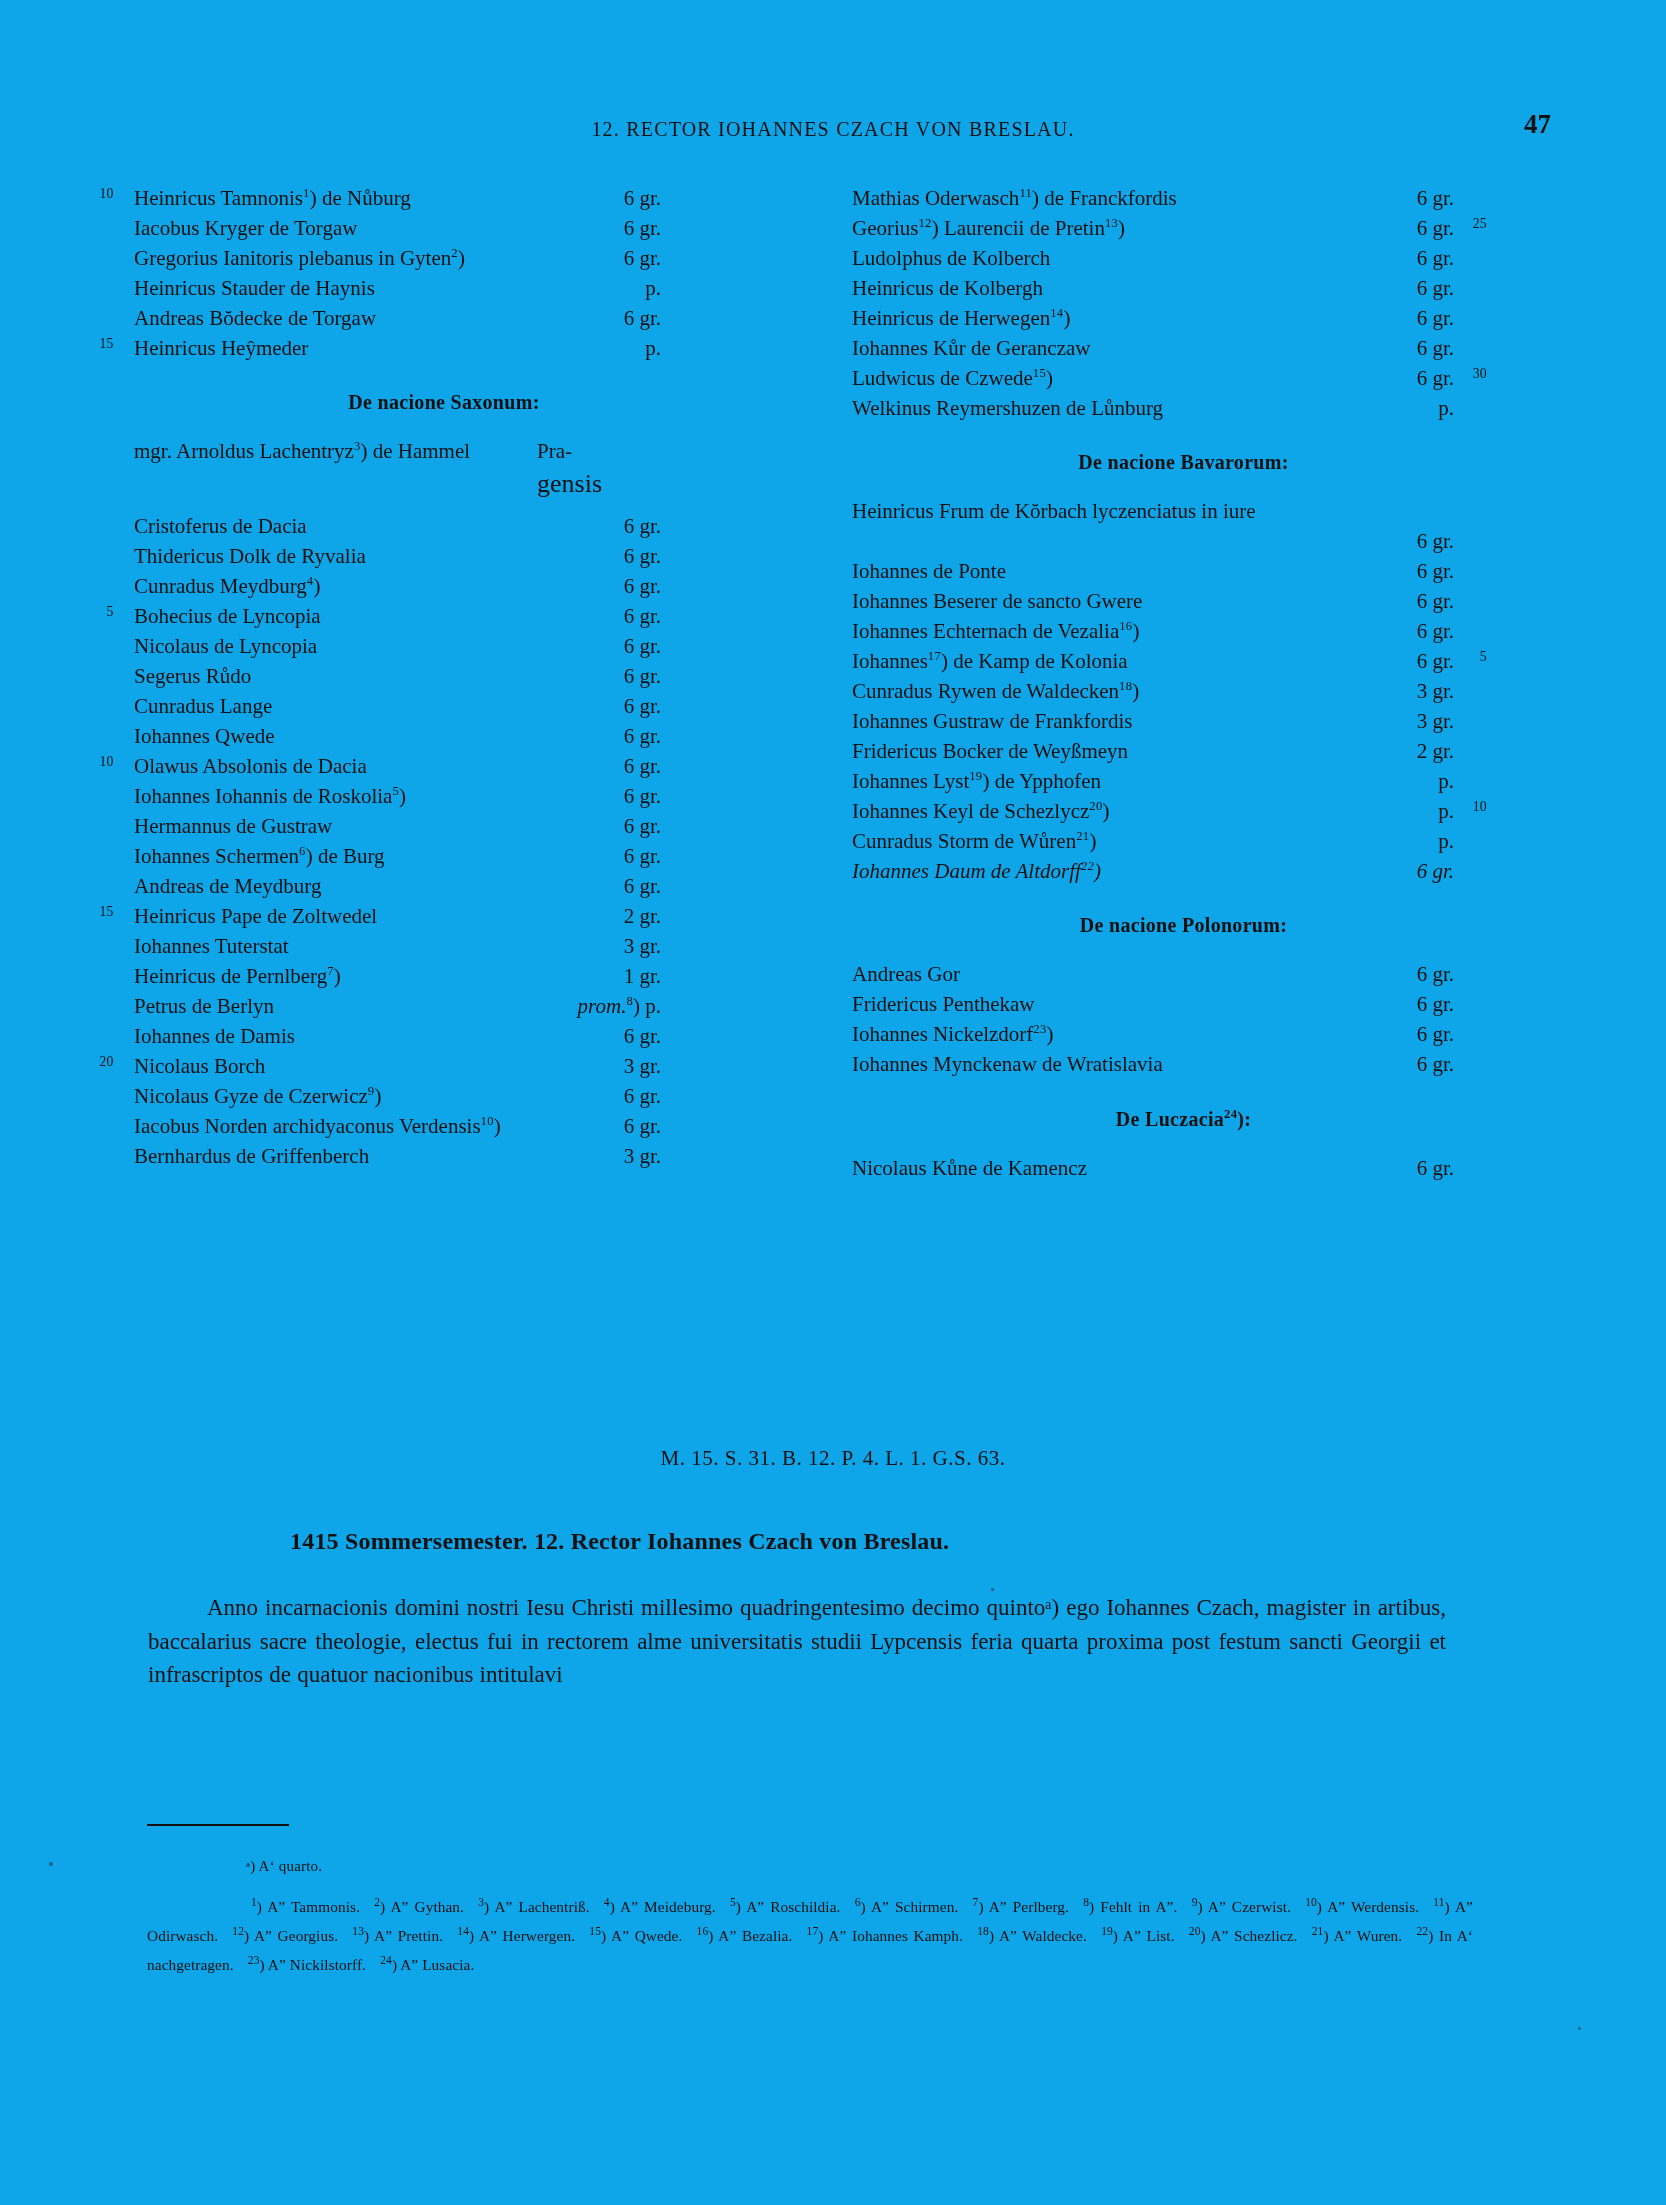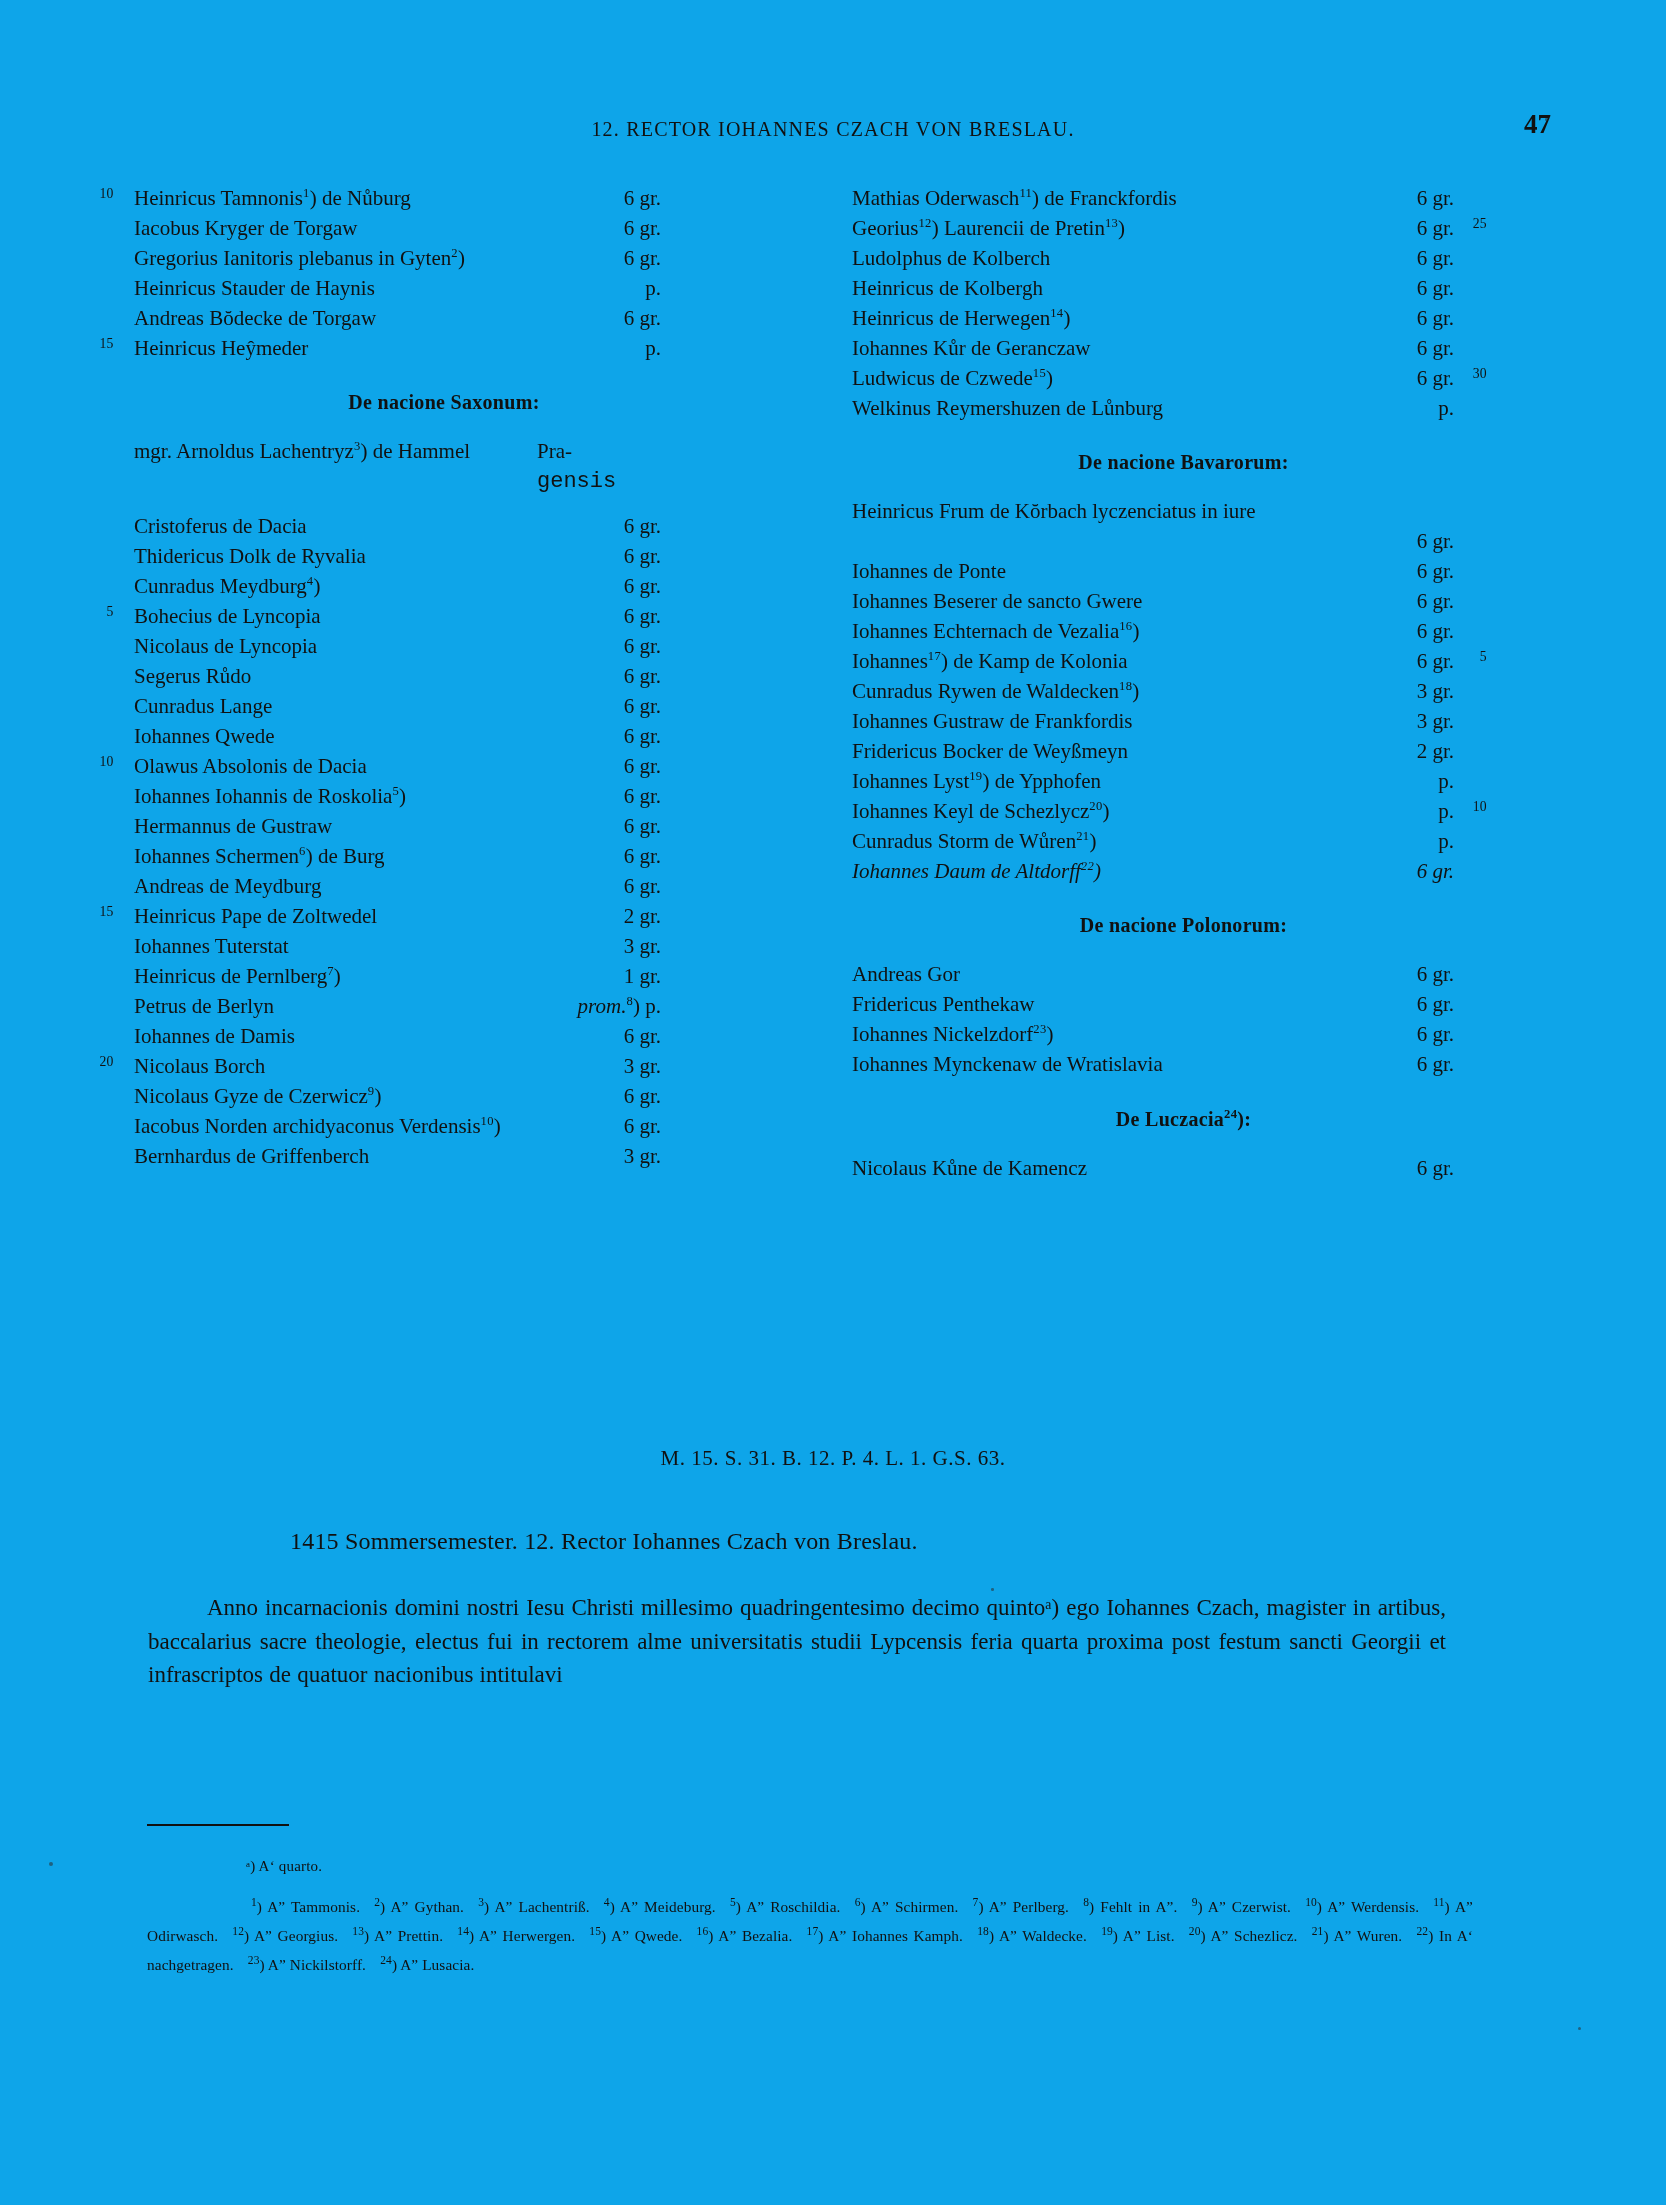--- a/index.html
+++ b/index.html
@@ -125,22 +125,21 @@
     text-align: right;
   }
   .col-right .cont-line .fee { right: 110px; }
 
   .italic { font-style: italic; }
 
   
   .pra-cont {
     position: relative;
     height: 30px;
-    font-size: 22px;
-    font-family: Liberation Mono, monospace;
+    font-size: 26px;
   }
   .pra-cont span {
     position: absolute;
     right: 140px;
     width: 126px;
     text-align: left;
   }
 
   
   .summary {
@@ -151,21 +150,21 @@
     font-size: 21px;
     letter-spacing: 0.5px;
   }
 
   
   .semheading {
     position: absolute;
     left: 290px;
     top: 1528px;
     font-size: 24px;
-    font-weight: normal;
+    font-weight: bold;
     letter-spacing: 0.2px;
     white-space: nowrap;
   }
 
   
   .bodytext {
     position: absolute;
     left: 148px;
     top: 1591px;
     width: 1298px;

